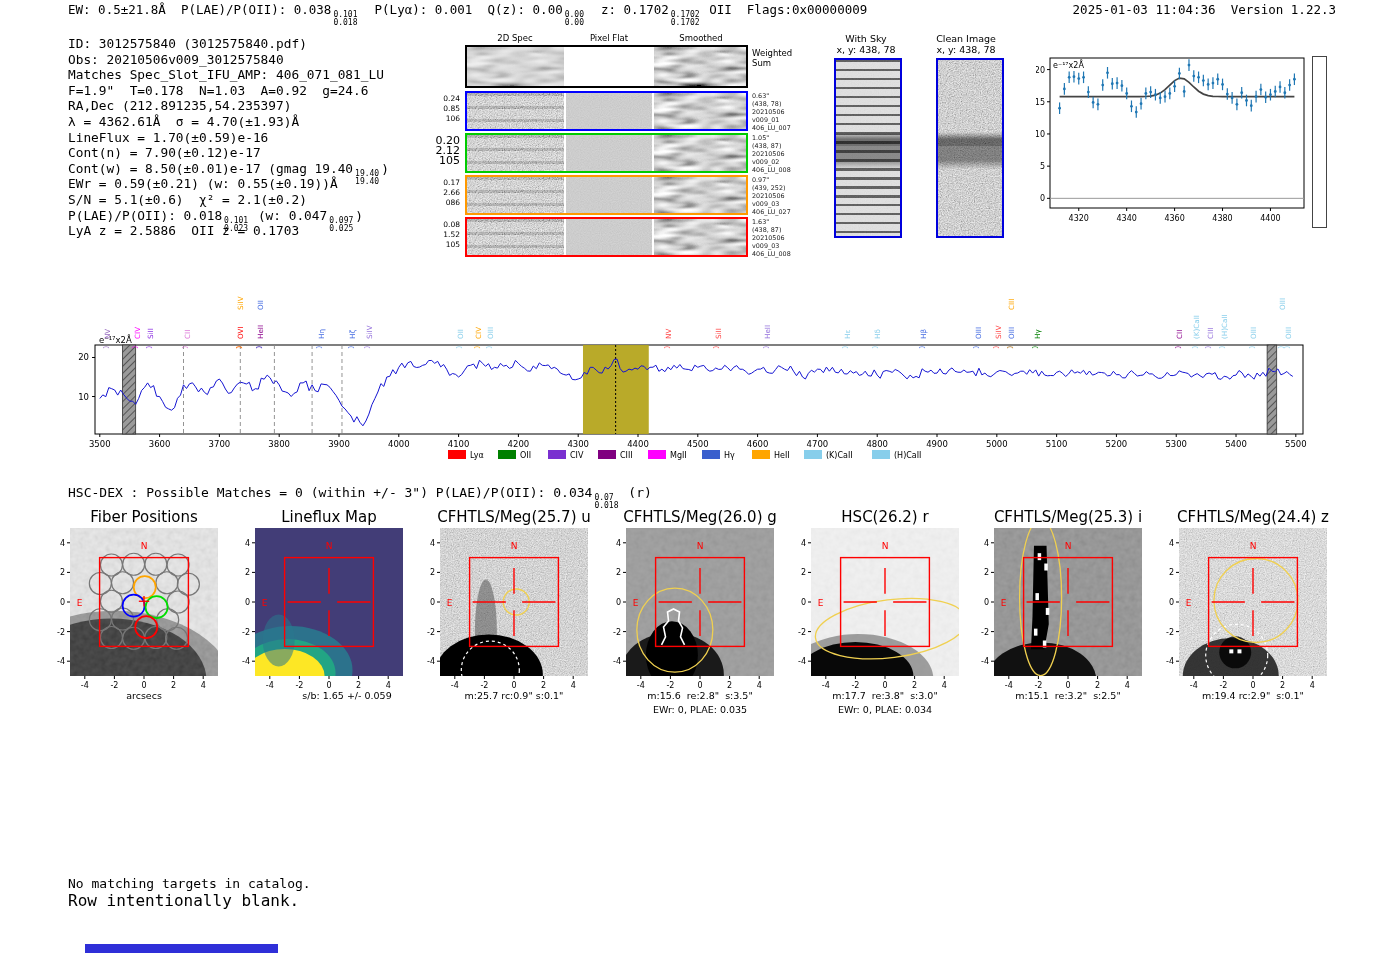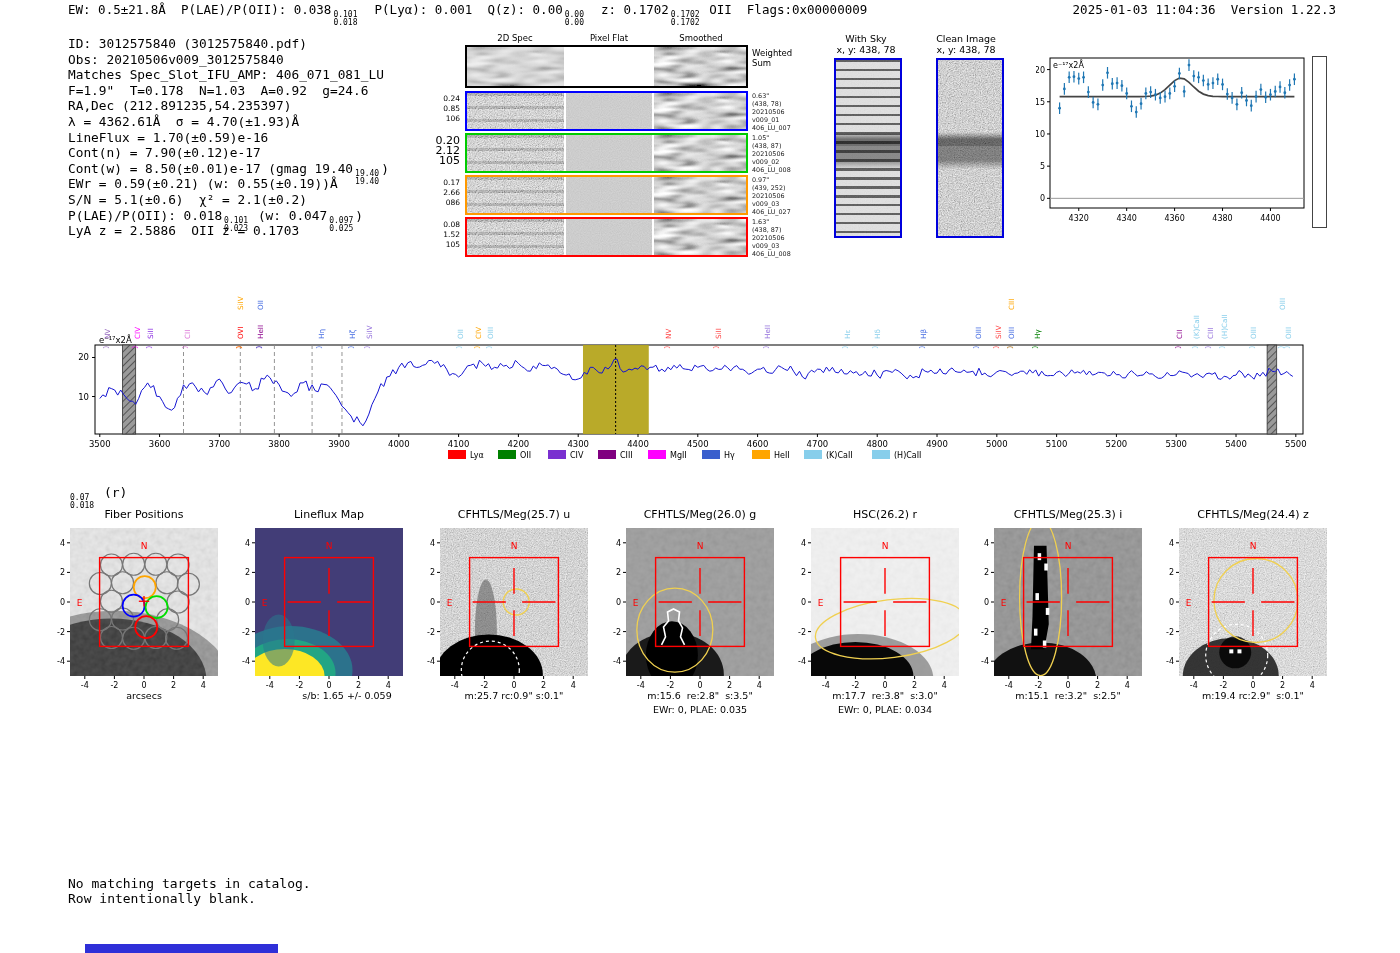--- a/index.html
+++ b/index.html
@@ -4,21 +4,21 @@
 <style>
   html,body{margin:0;padding:0;background:#fff;}
   #page{position:relative;width:1400px;height:953px;background:#fff;overflow:hidden;
         font-family:"DejaVu Sans",sans-serif;color:#000;}
   .mono{font-family:"DejaVu Sans Mono",monospace;}
   .abs{position:absolute;}
   .stack{display:inline-flex;flex-direction:column;font-size:8px;line-height:8px;
          vertical-align:-3px;margin:0 2px;font-family:"DejaVu Sans Mono",monospace;}
   .hline{font-size:12.5px;white-space:pre;}
   .infoline{font-size:12.8px;line-height:15.6px;white-space:pre;height:15.6px;}
-  .ctitle{font-size:11px;white-space:nowrap;}
+  .ctitle{font-size:15px;white-space:nowrap;}
   .caption{font-size:9.5px;white-space:pre;text-align:center;}
   .stripes{background:repeating-linear-gradient(180deg,rgba(45,45,45,.8) 0 2.5px,rgba(225,225,225,.95) 2.5px 9px);}
   .stripesLight{background:repeating-linear-gradient(180deg,rgba(90,90,90,.55) 0 3px,rgba(235,235,235,.9) 3px 13px);}
   .midband{background:linear-gradient(180deg,rgba(0,0,0,0) 0 41%,rgba(0,0,0,.50) 45% 49%,rgba(20,20,20,.42) 49% 57%,rgba(0,0,0,0) 62%);}
   svg{display:block;}
 </style>
 </head>
 <body>
 
 <svg width="0" height="0" style="position:absolute" aria-hidden="true">
@@ -509,21 +509,21 @@
         <text x="724" y="196" font-size="8" font-family="DejaVu Sans">Hγ</text>
         <rect x="752" y="188" width="18" height="9" fill="#ffa500"></rect>
         <text x="774" y="196" font-size="8" font-family="DejaVu Sans">HeII</text>
         <rect x="804" y="188" width="18" height="9" fill="#87ceeb"></rect>
         <text x="826" y="196" font-size="8" font-family="DejaVu Sans">(K)CaII</text>
         <rect x="872" y="188" width="18" height="9" fill="#87ceeb"></rect>
         <text x="894" y="196" font-size="8" font-family="DejaVu Sans">(H)CaII</text>
       </svg>
     </div>
 
-  <div id="hscdex" class="abs mono" style="left:68px;top:485px;font-size:13px;"><span class="stack">
+  <div id="hscdex" class="abs mono" style="left:68px;top:485px;font-size:13px;"><span>HSC-DEX : Possible Matches = 0 (within +/- 3")  P(LAE)/P(OII): 0.034</span><span class="stack">
         <span>0.07</span>
         <span>0.018</span>
       </span><span> (r)</span></div>
 
   <div id="cutouts">
       <div style="position:absolute;left:40px;top:508px;width:210px;height:215px;">
         <div style="position:absolute;left:104px;top:0;transform:translateX(-50%);" class="ctitle">Fiber Positions</div>
         <svg width="208" height="168" style="position:absolute;left:0;top:16px;">
           <defs>
             <clipPath id="clip0">
@@ -864,15 +864,15 @@
           <line x1="163.2" y1="152" x2="163.2" y2="155" stroke="#000" stroke-width="1"></line>
           <text x="163.2" y="164" font-size="8" text-anchor="middle" font-family="DejaVu Sans">4</text>
           <line x1="27" y1="18.799999999999997" x2="30" y2="18.799999999999997" stroke="#000" stroke-width="1"></line>
           <text x="25" y="21.799999999999997" font-size="8" text-anchor="end" font-family="DejaVu Sans">4</text>
         </svg>
         <div style="position:absolute;left:104px;top:182px;transform:translateX(-50%);" class="caption">m:19.4 rc:2.9"  s:0.1"</div>
       </div>
     </div>
 
   <div class="abs mono" style="left:68px;top:876px;font-size:13px;">No matching targets in catalog.</div>
-  <div class="abs mono" style="left:68px;top:891px;font-size:13px;">Row intentionally blank.</div>
+  <div class="abs mono" style="left:68px;top:891px;font-size:16px;">Row intentionally blank.</div>
   <div id="bluebar" class="abs" style="left: 85px; top: 944px; width: 193px; height: 9px; background: rgb(47, 47, 216);"></div>
 </div>
 
 </body></html>

